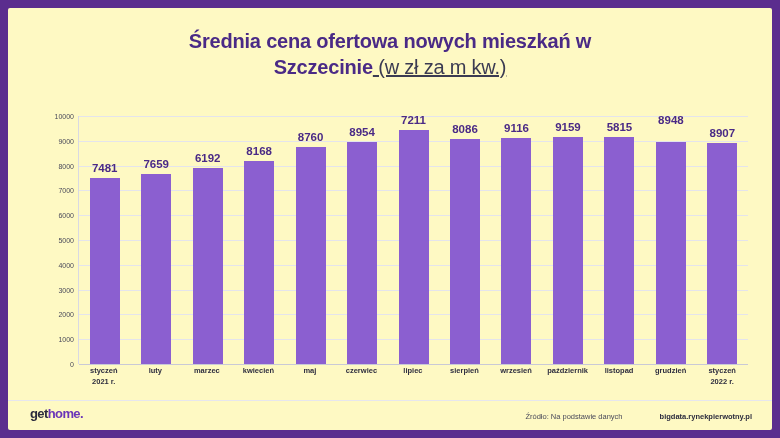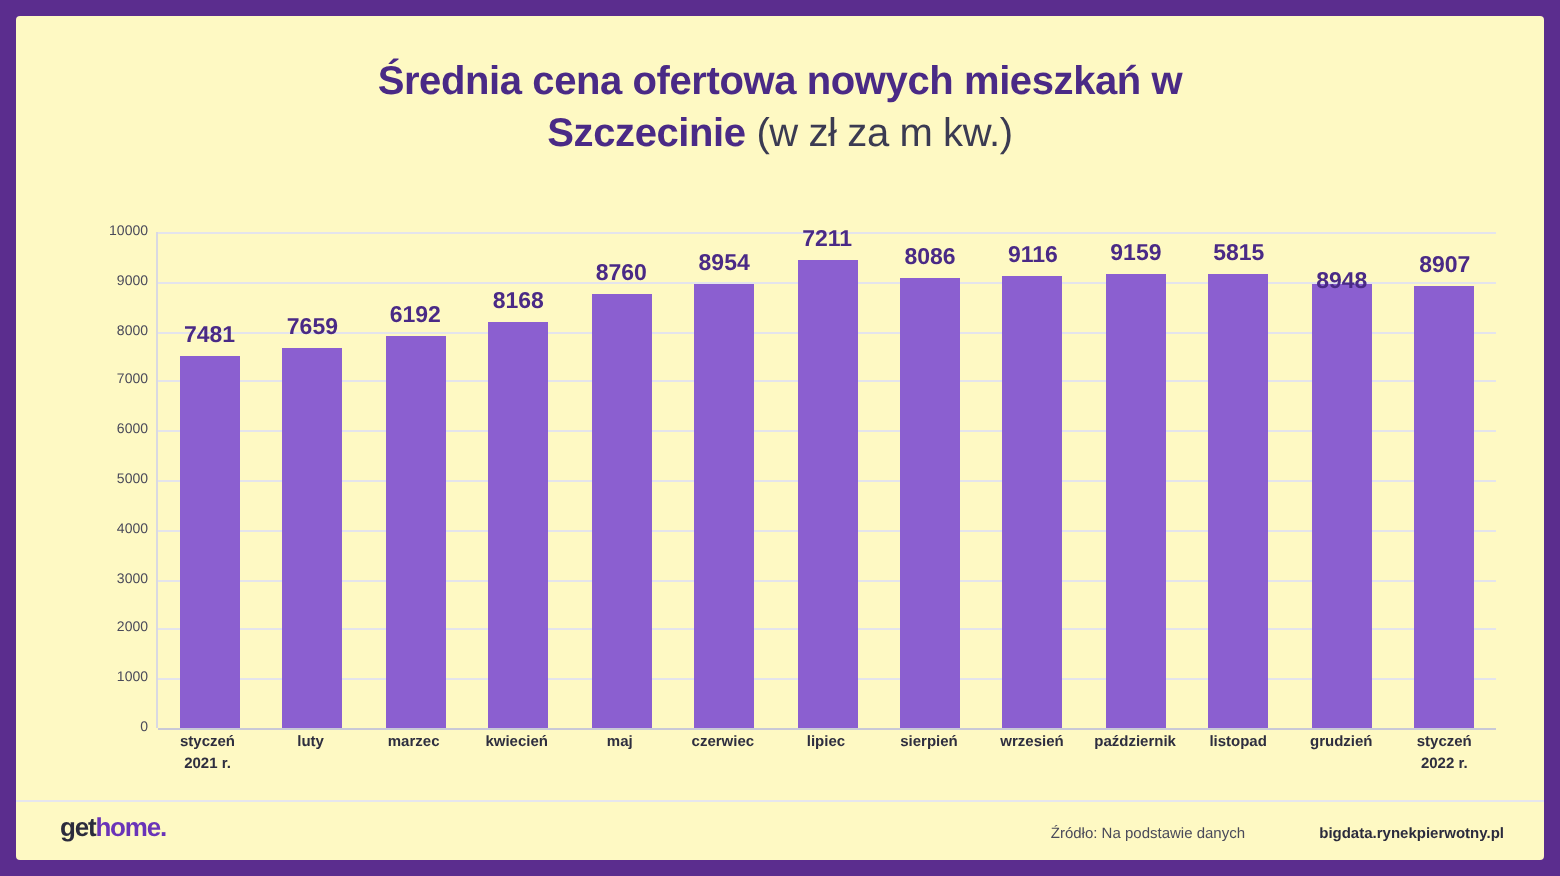--- a/index.html
+++ b/index.html
@@ -39,20 +39,21 @@
   }
   .title-line {
     font-size: 20px;
     font-weight: bold;
     color: #4a2a86;
     letter-spacing: -0.2px;
   }
   .title-light {
     font-weight: normal;
     color: #3b3b52;
+    text-decoration: underline;
   }
 
   .plot {
     position: absolute;
     left: 30px;
     top: 108px;
     width: 710px;
     height: 248px;
   }
   .axis-labels {
@@ -250,21 +251,21 @@
             </div>
             <div class="bar-slot">
               <div class="bar-value" style="bottom: 231.143px;">9159</div>
               <div class="bar-rect" style="height: 227.143px; background: rgb(139, 95, 208);"></div>
             </div>
             <div class="bar-slot">
               <div class="bar-value" style="bottom: 231.466px;">5815</div>
               <div class="bar-rect" style="height: 227.466px; background: rgb(139, 95, 208);"></div>
             </div>
             <div class="bar-slot">
-              <div class="bar-value" style="bottom: 217px;">8948</div>
+              <div class="bar-value" style="bottom: 238px;">8948</div>
               <div class="bar-rect" style="height: 221.91px; background: rgb(139, 95, 208);"></div>
             </div>
             <div class="bar-slot">
               <div class="bar-value" style="bottom: 224.894px;">8907</div>
               <div class="bar-rect" style="height: 220.894px; background: rgb(139, 95, 208);"></div>
             </div>
           </div>
       </div>
     </div>
 

